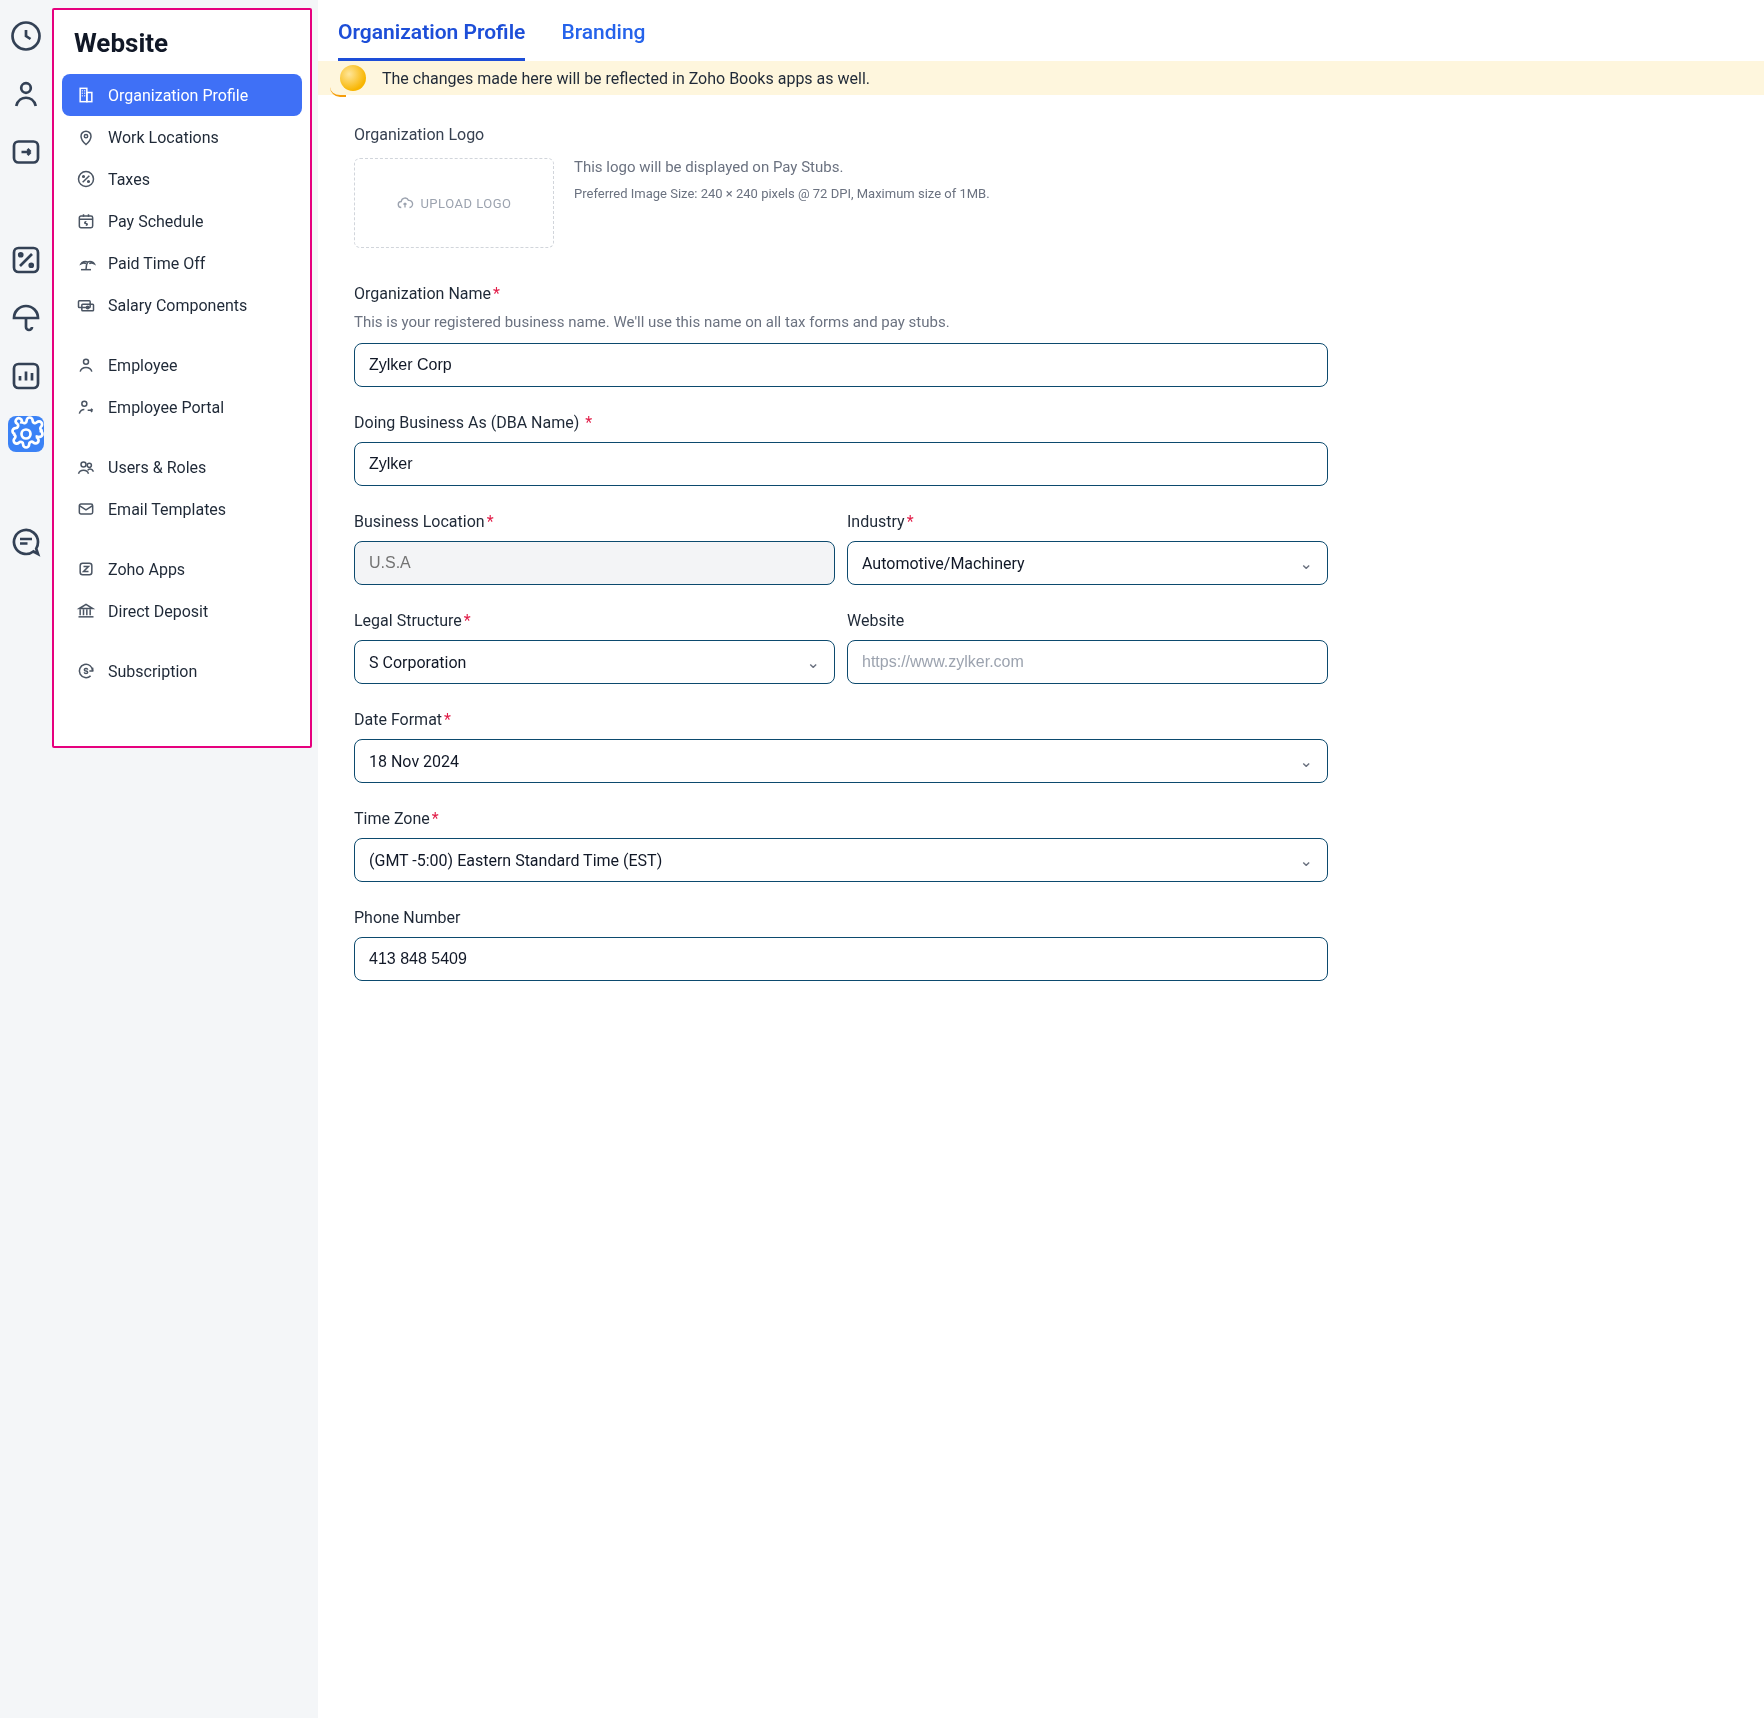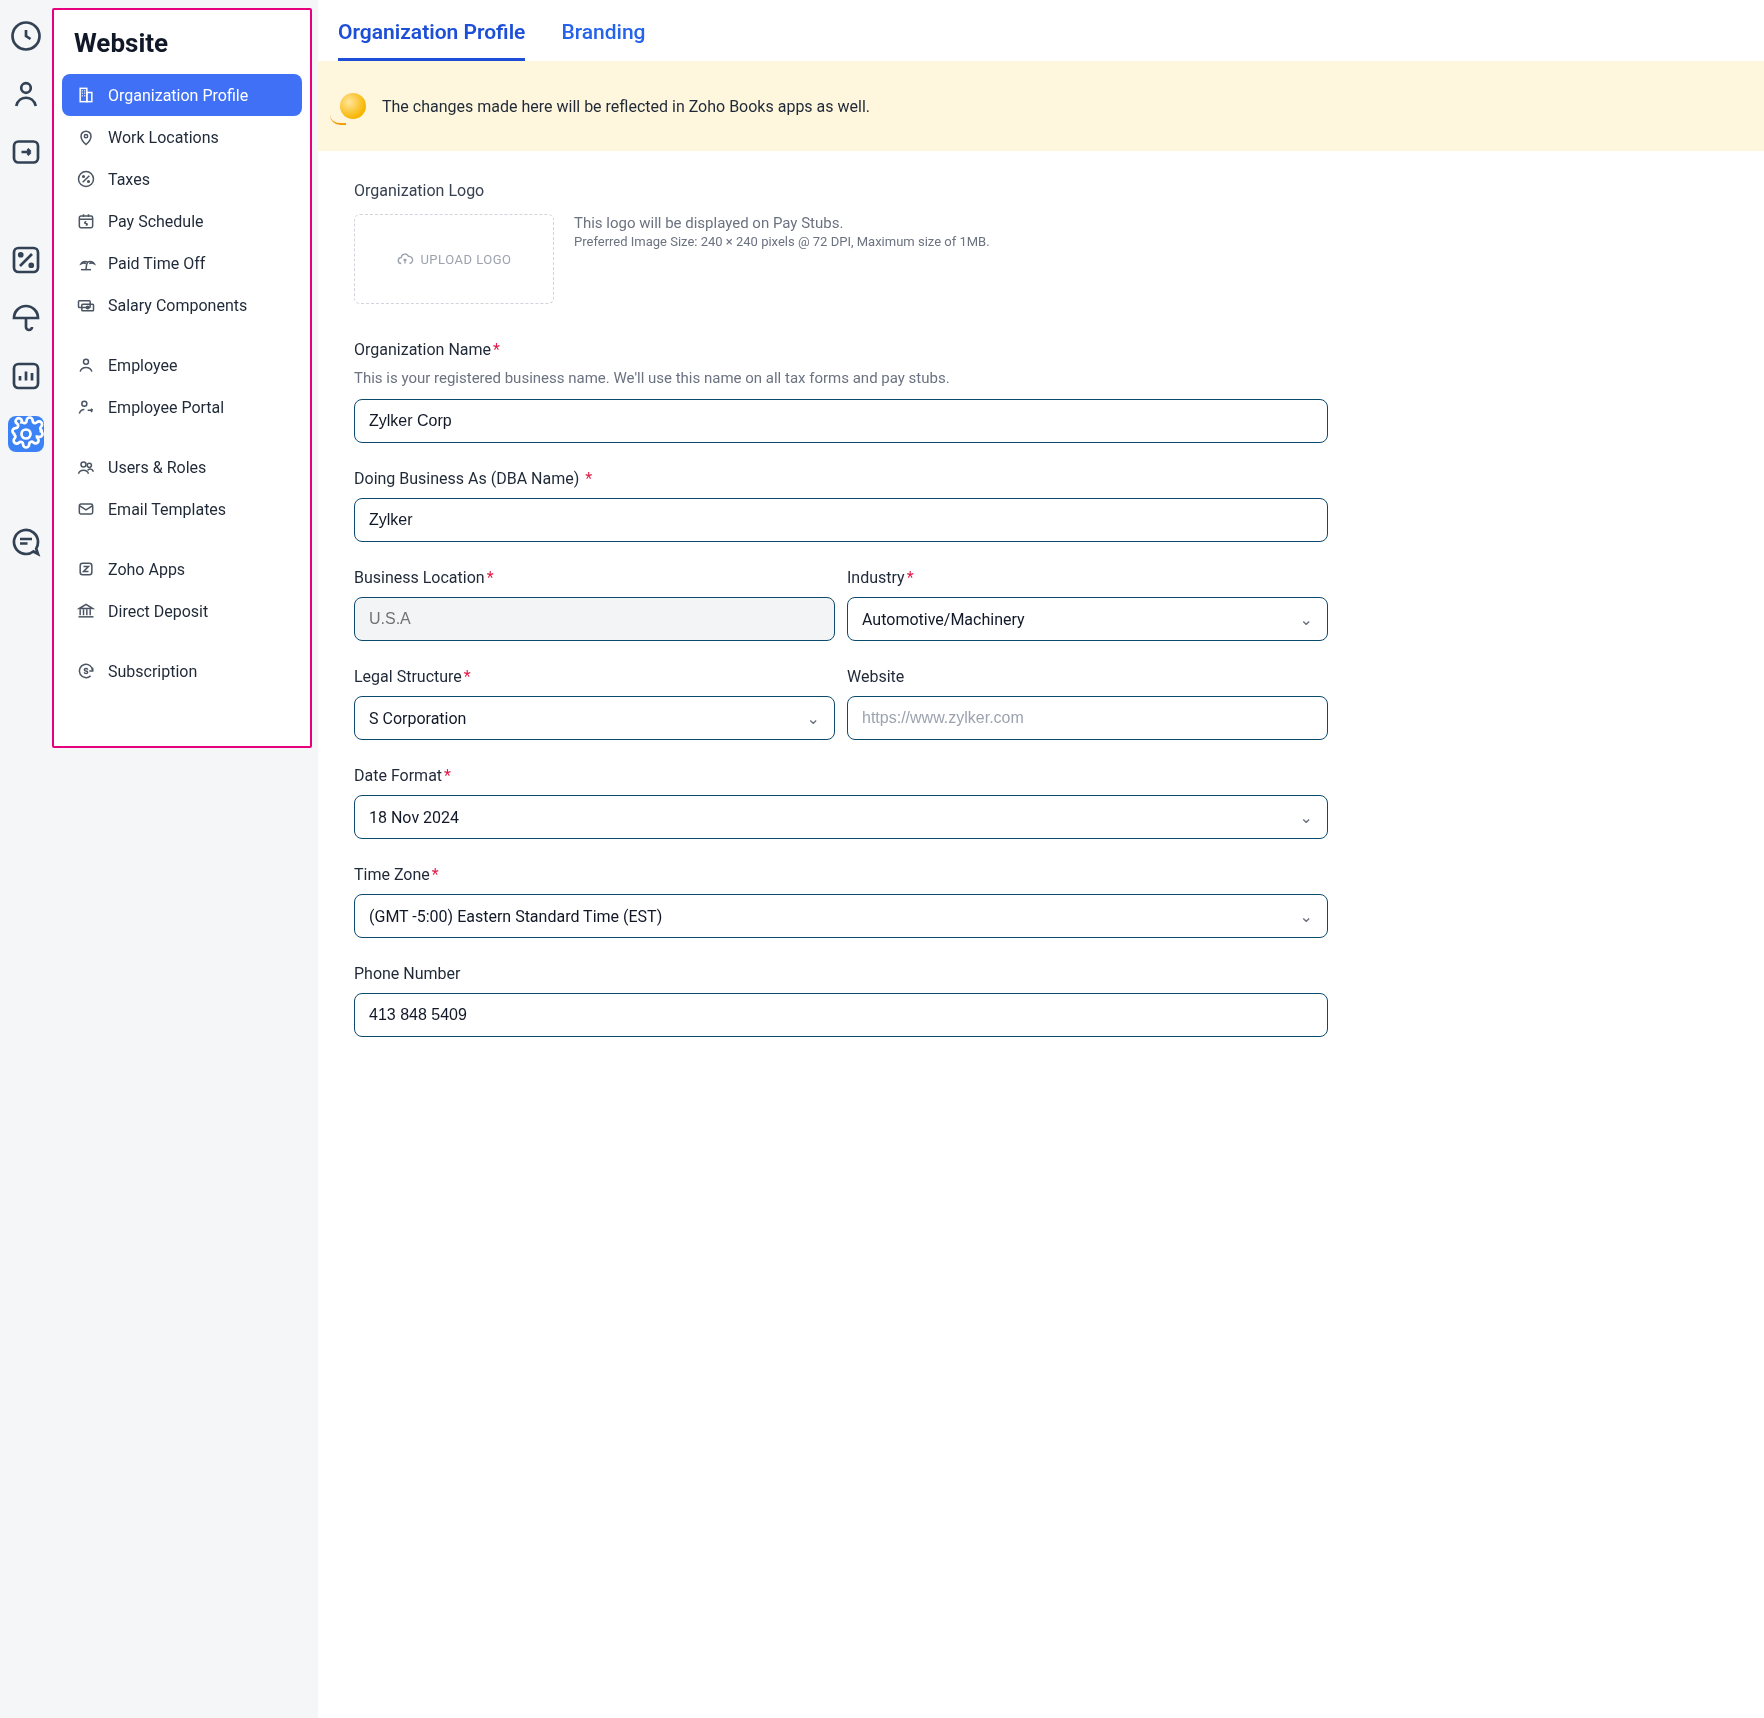--- a/index.html
+++ b/index.html
@@ -82,21 +82,21 @@
     color:#1f2937;
     padding-bottom: 14px;
     border-bottom: 3px solid transparent;
     cursor:pointer;
   }
   .tab.active { color:#1d4ed8; border-bottom-color:#1d4ed8; }
   .tab.secondary { color:#2563eb; font-weight:500; }
 
   .banner {
     background:#FEF6DD;
-    padding: 32px 22px;
+    padding: 4px 22px;
     display:flex; gap:16px; align-items:center;
     font-size:16px;
     color:#1f2937;
   }
   .banner .bulb {
     width:26px; height:26px; border-radius:50%;
     background: radial-gradient(circle at 35% 35%, #FFE69A, #F8B500 70%);
     position:relative;
   }
   .banner .bulb::after{
@@ -374,21 +374,21 @@
       <div class="logo-drop">
         <span style="width:18px;height:18px;display:inline-flex">
             <svg viewBox="0 0 24 24" fill="none" stroke="currentColor" stroke-width="1.8">
               <path d="M7 18a4 4 0 0 1 0-8 5 5 0 0 1 9.6-1.5A4 4 0 0 1 18 18"></path>
               <path d="M12 12v6m0-6-2 2m2-2 2 2"></path>
             </svg>
           </span>
         <span>UPLOAD LOGO</span>
       </div>
       <div>
-        <div class="help-text" style="margin-bottom:2px">This logo will be displayed on Pay Stubs.</div>
+        <div class="help-text" style="margin-bottom:10px">This logo will be displayed on Pay Stubs.</div>
         <div class="help-text" style="font-size:13px">Preferred Image Size: 240 × 240 pixels @ 72 DPI, Maximum size of 1MB.</div>
       </div>
     </div>
 
     <div class="field">
       <label class="field-label"><span>Organization Name</span><span class="req">*</span></label>
       <div class="hint">This is your registered business name. We'll use this name on all tax forms and pay stubs.</div>
       <input class="control" value="Zylker Corp" style="">
     </div>
 

